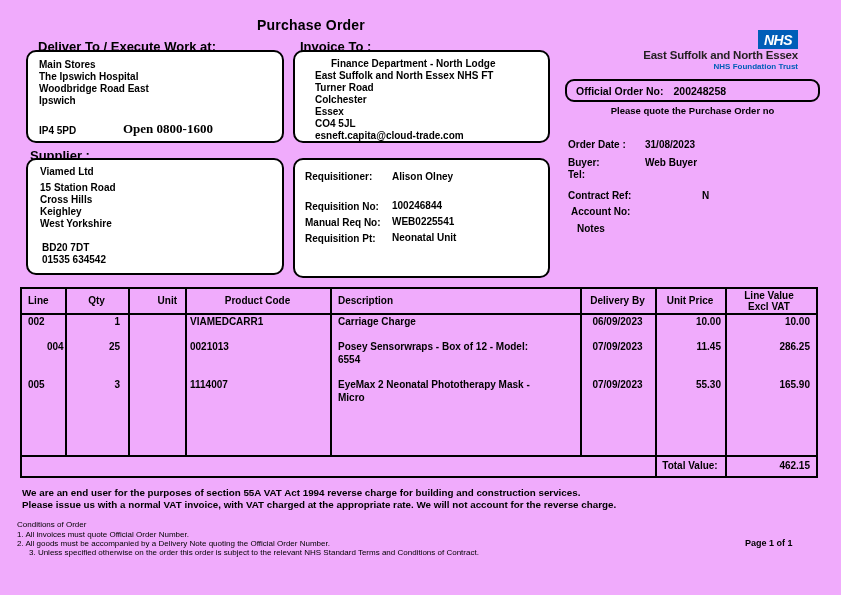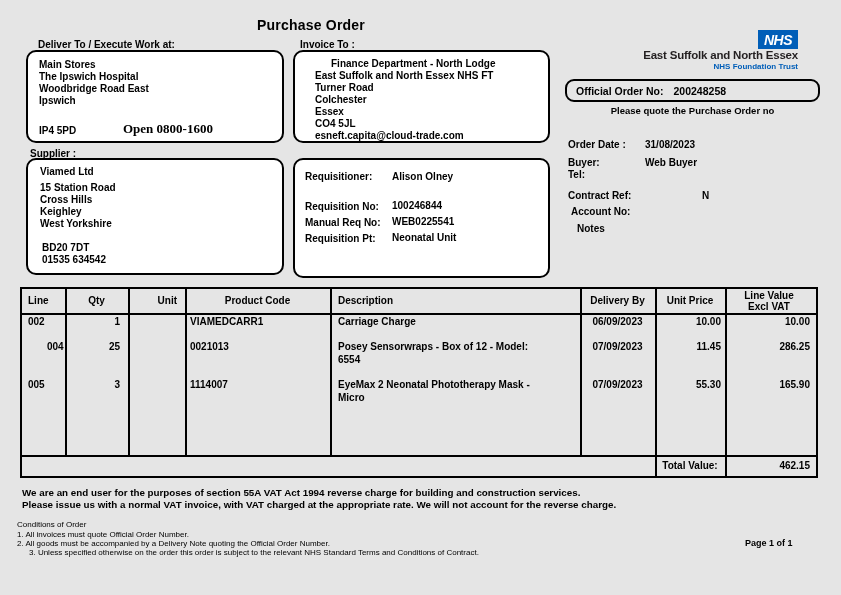--- a/index.html
+++ b/index.html
@@ -1,21 +1,21 @@
 <!DOCTYPE html>
 <html><head>
 <meta charset="utf-8">
 <style>
   * { margin:0; padding:0; box-sizing:border-box; }
   html,body { background:#ffffff; }
   body { font-family:"Liberation Sans", sans-serif; color:#000; }
-  .page { position:relative; width:841px; height:595px; background:#e5e5e5; overflow:hidden; }
+  .page { position:relative; width:841px; height:595px; background:#f0abfc; overflow:hidden; }
 
   .abs { position:absolute; }
-  .lbl { position:absolute; font-size:10px; font-weight:bold; }
+  .lbl { position:absolute; font-size:13px; font-weight:bold; }
 
   .rbox { position:absolute; border:2px solid #000; border-radius:10px; background:#fff; }
 
   .addr-line { font-size:10px; font-weight:bold; line-height:12.5px; }
 
   .title { position:absolute; left:211px; top:17px; width:200px; text-align:center;
            font-size:14px; font-weight:bold; letter-spacing:.2px; }
 
   
   .nhs-box { position:absolute; left:758px; top:30px; width:40px; height:19px; background:var(--nhsblue);

